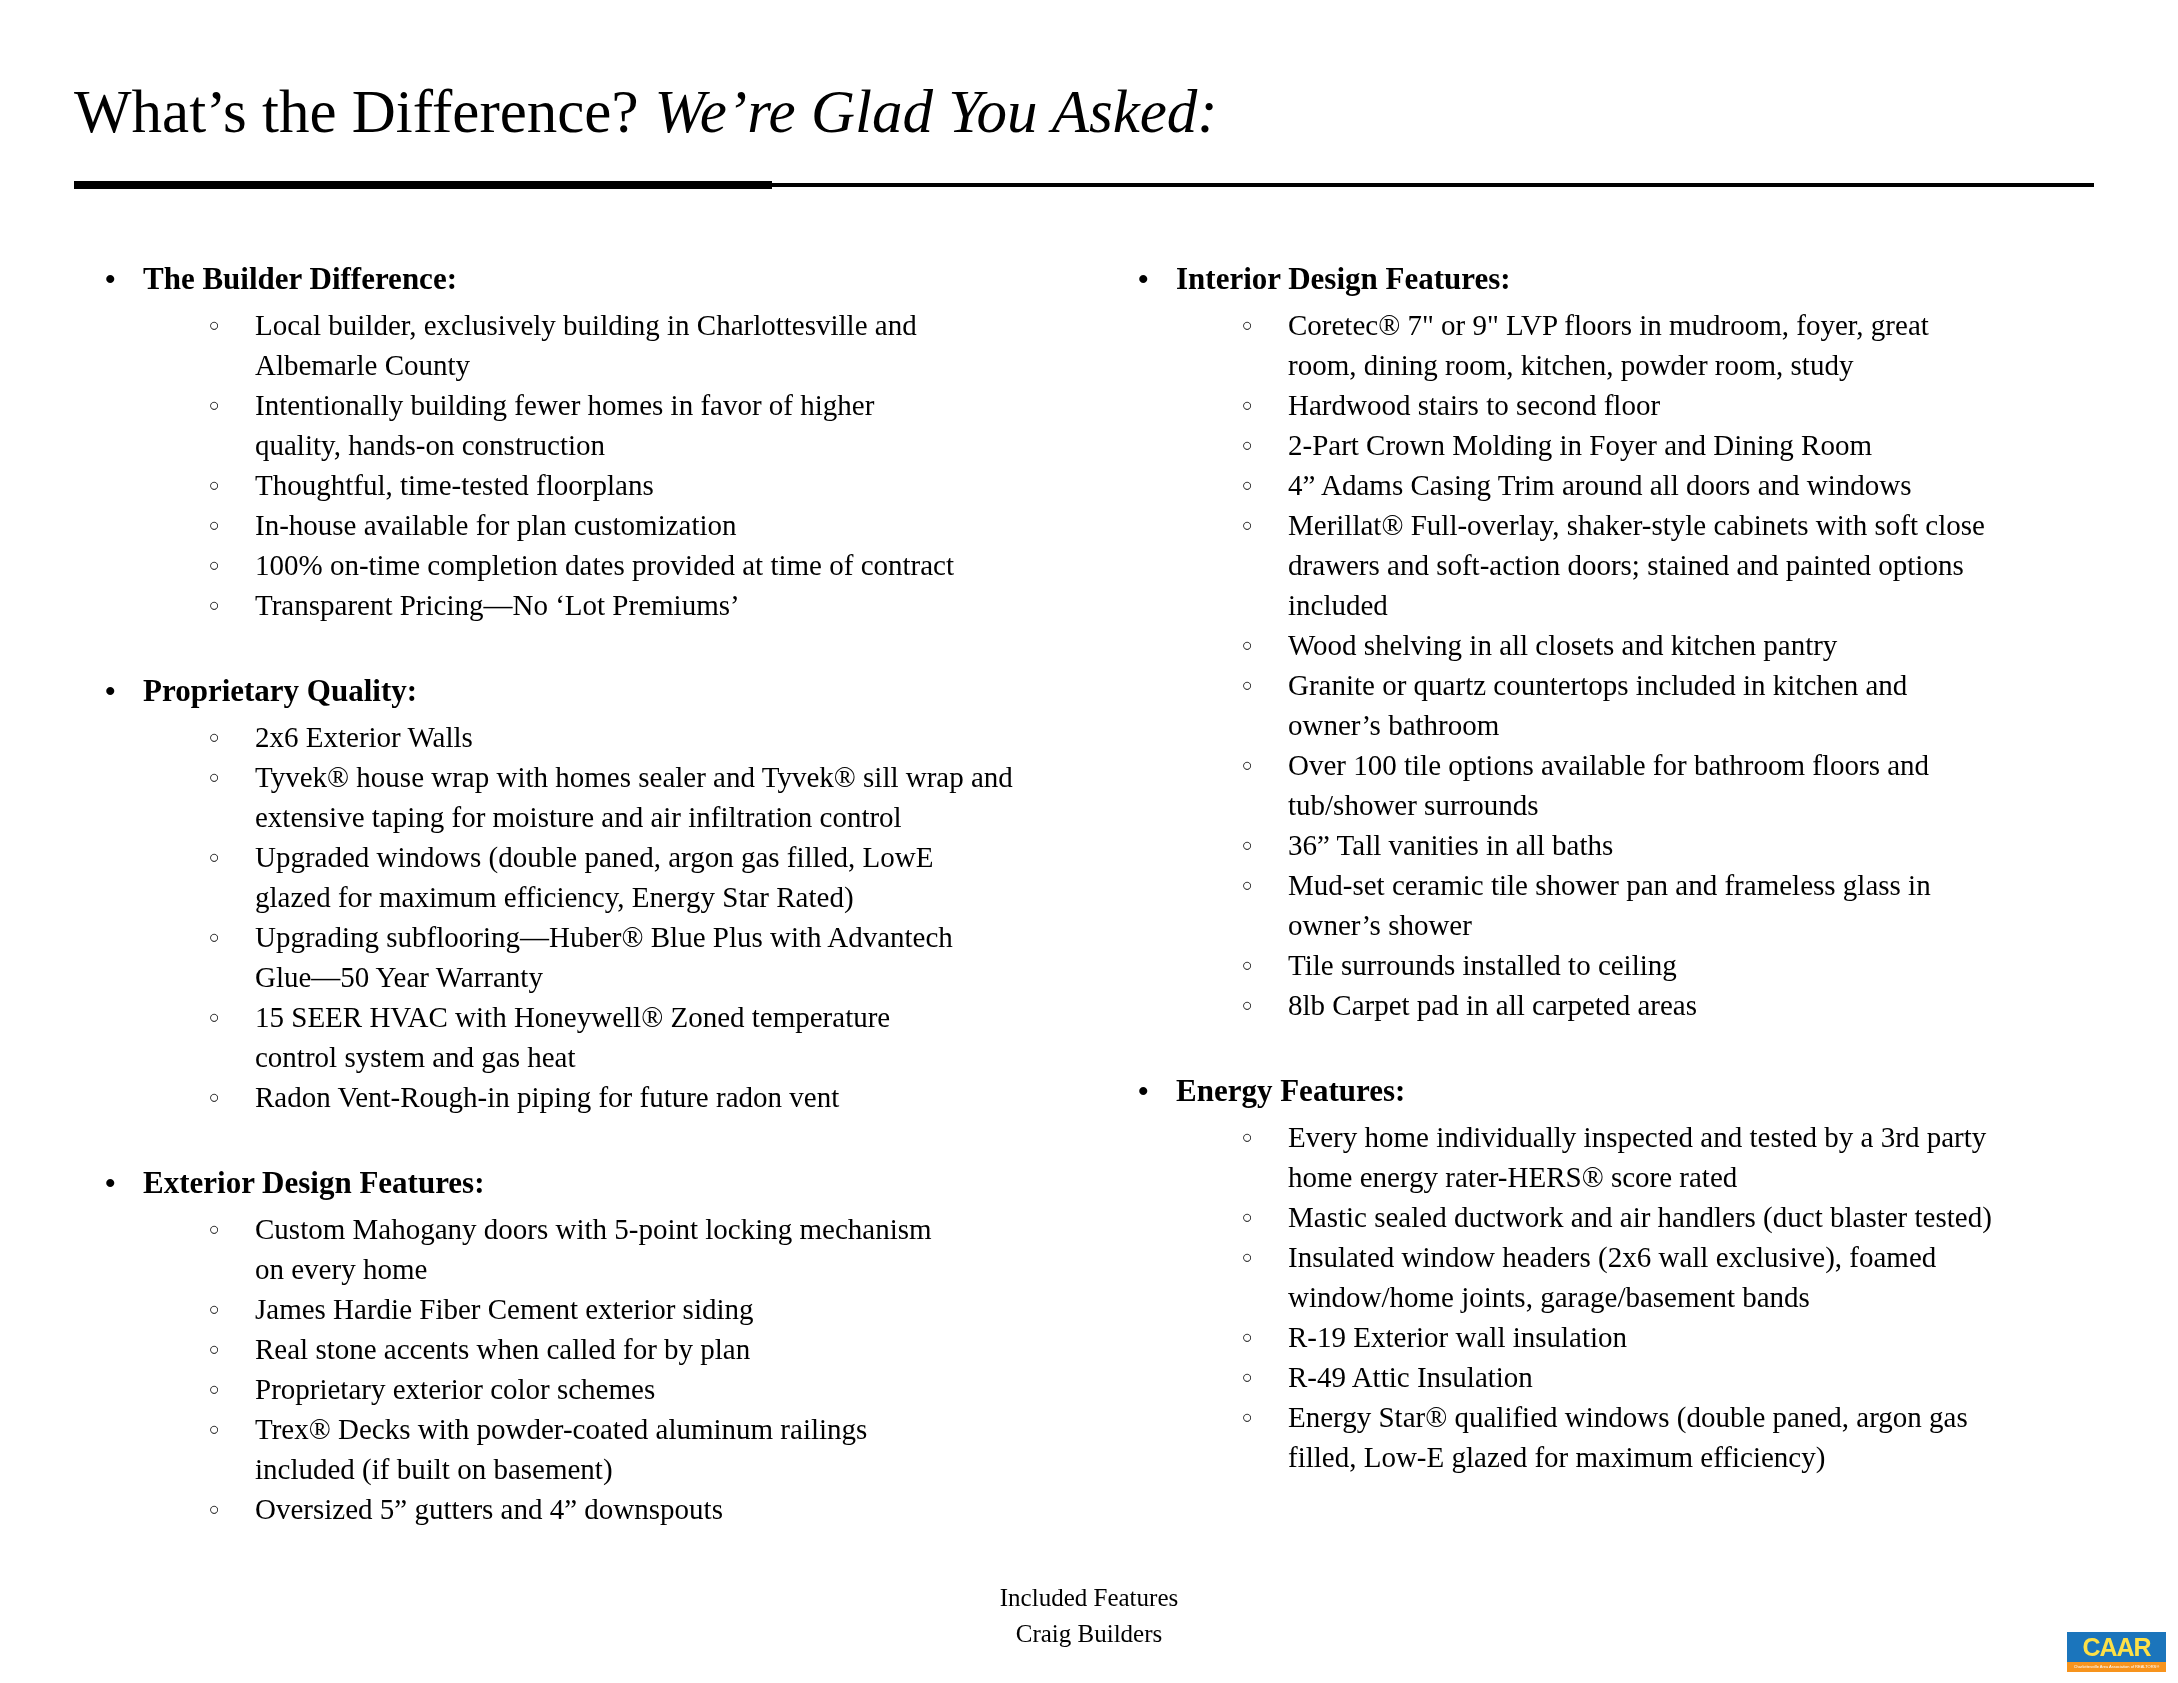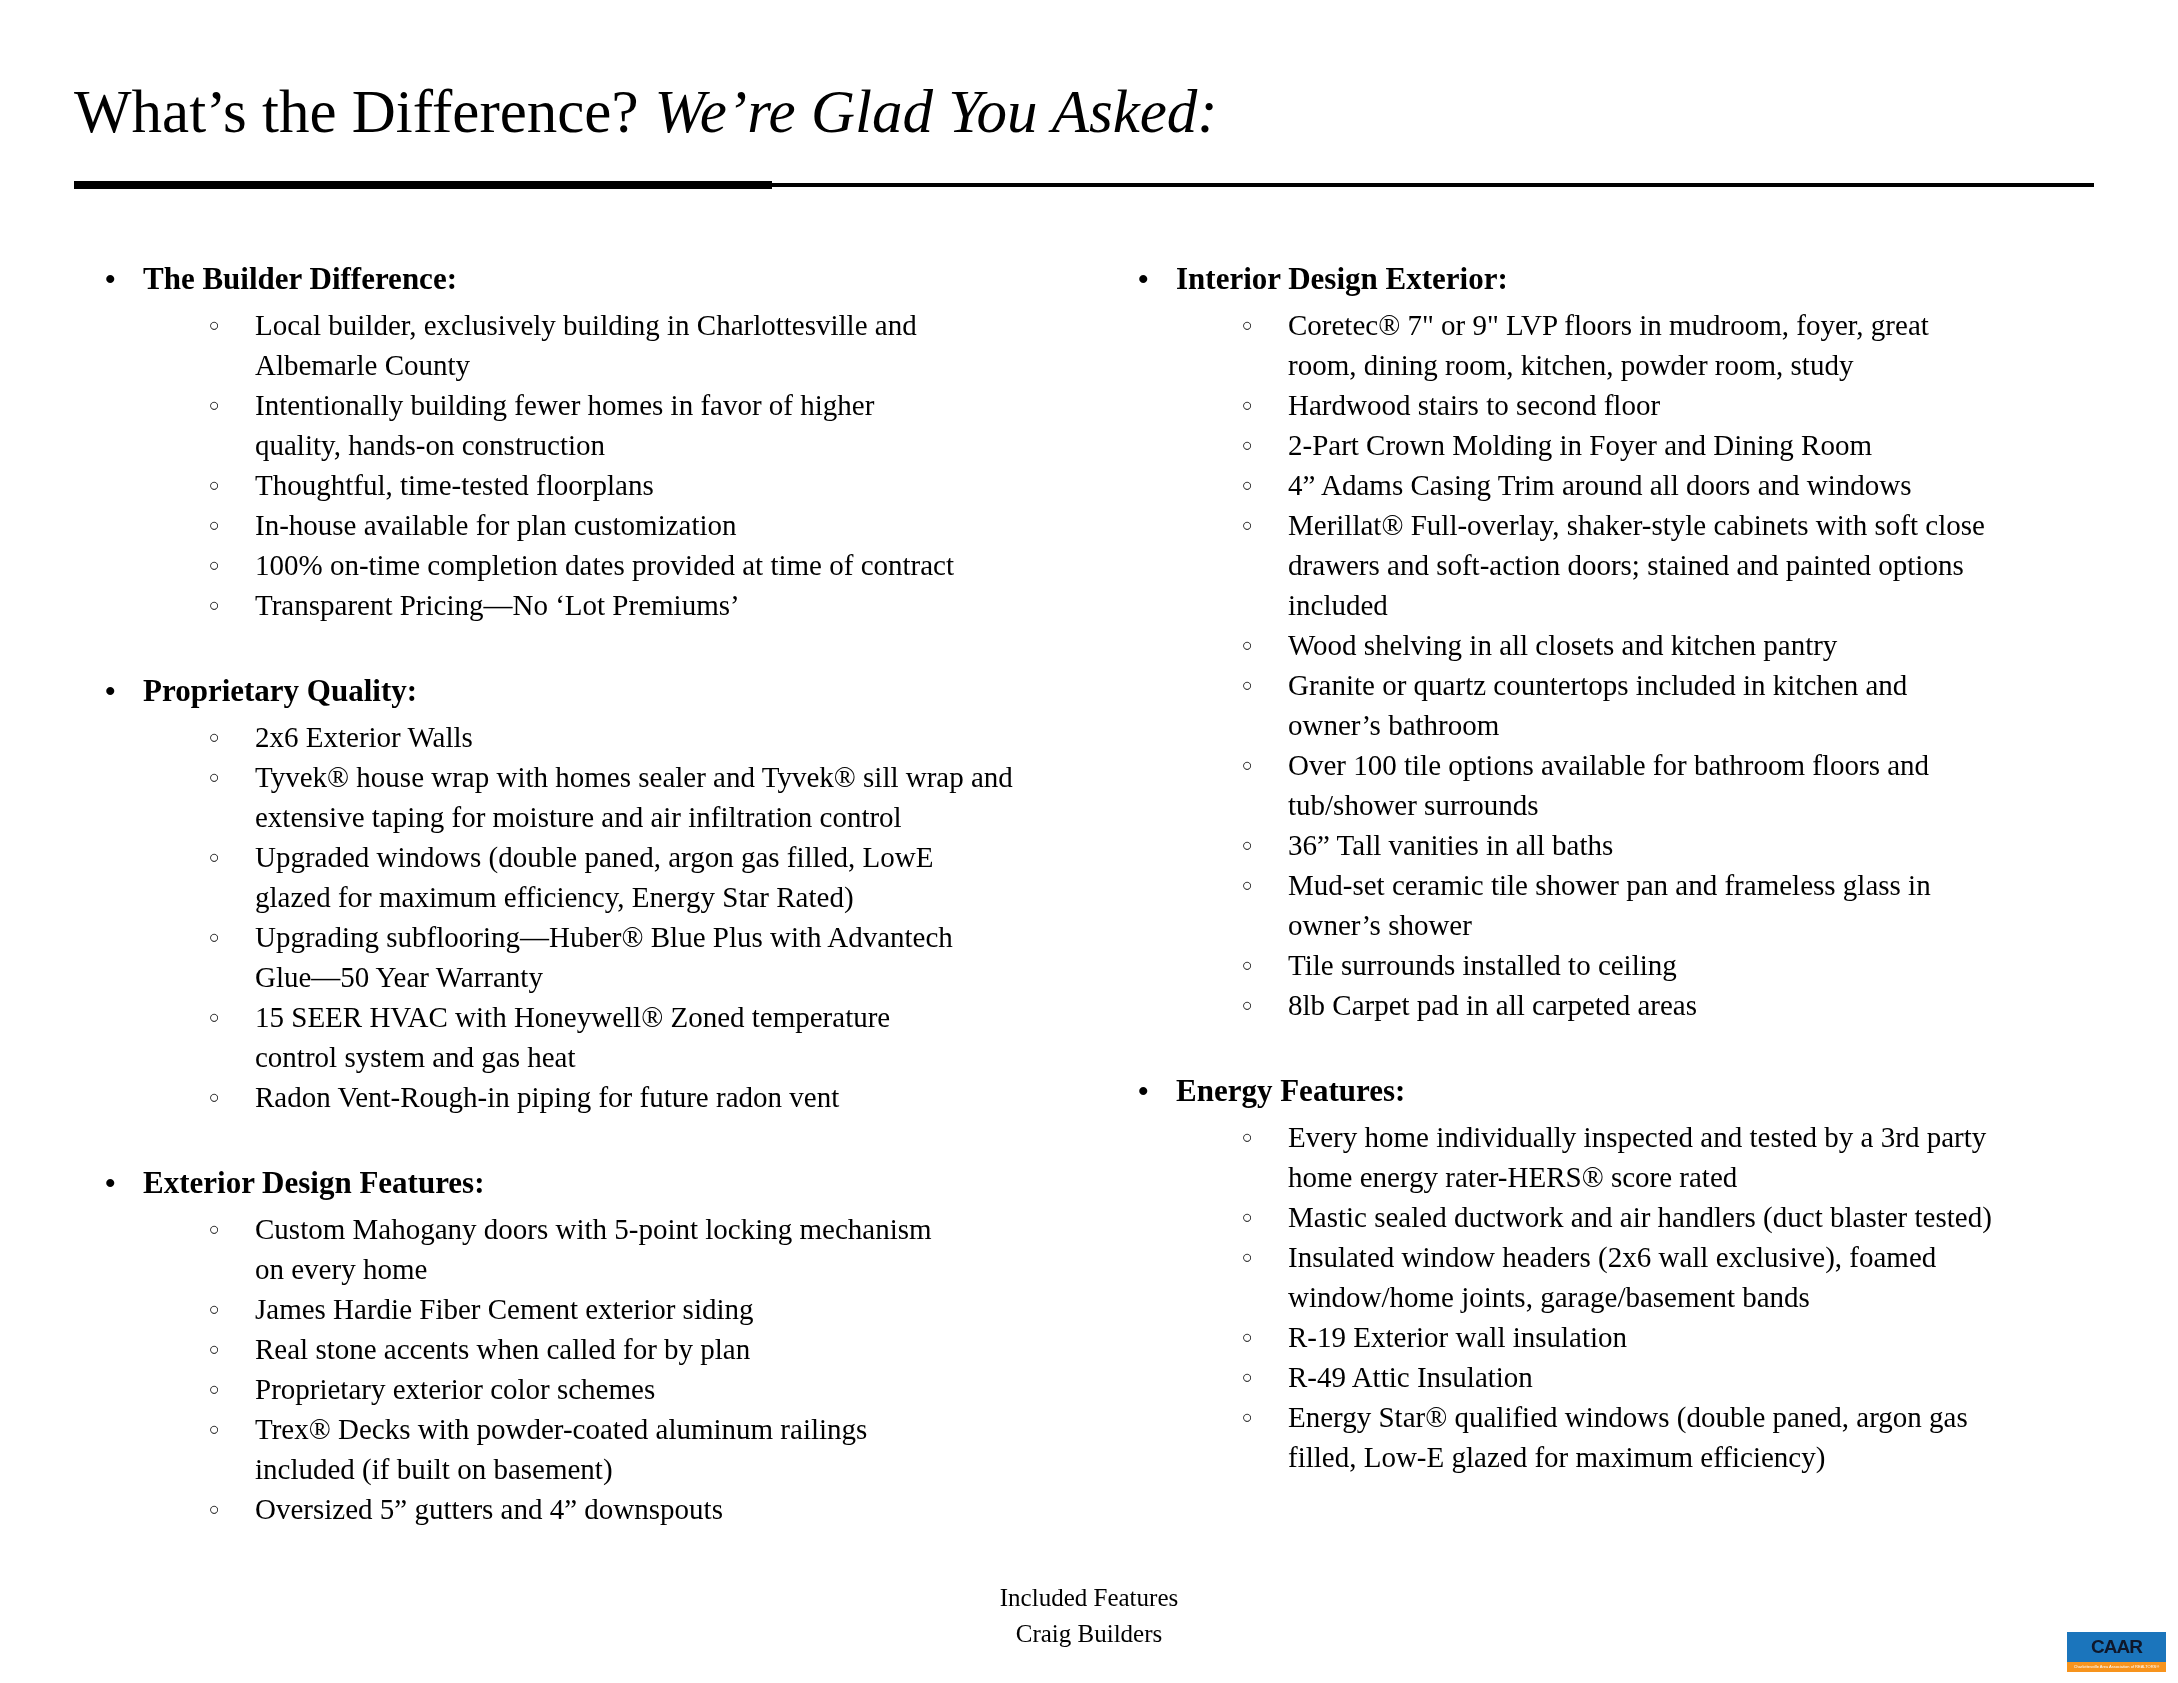--- a/index.html
+++ b/index.html
@@ -35,21 +35,21 @@
     position:absolute;left:0;right:0;top:1580px;
     text-align:center;font-size:25px;line-height:36px;
   }
   
   .caar{
     position:absolute;left:2067px;top:1632px;width:99px;height:40px;
     font-family:"Liberation Sans","DejaVu Sans",sans-serif;
   }
   .caar-blue{
     height:30px;display:flex;align-items:center;justify-content:center;
-    color:#0f172a;font-weight:700;font-size:19px;letter-spacing:-1px;
+    color:#fde047;font-weight:700;font-size:25px;letter-spacing:-1px;
   }
   .caar-orange{
     height:10px;display:flex;align-items:center;justify-content:center;
     color:#fff;font-size:4px;line-height:4px;white-space:nowrap;overflow:hidden;
   }
 </style>
 </head>
 <body>
 
 <div class="page">
@@ -158,21 +158,21 @@
         <div class="item">
           <span class="item-marker">○</span>
           <span class="item-text">Oversized 5” gutters and 4” downspouts</span>
         </div>
       </div>
     </div>
   <div class="col col-right">
       <div class="section">
         <div class="heading">
           <span class="bullet">•</span>
-          <span class="heading-text">Interior Design Exterior:</span>
+          <span class="heading-text">Interior Design Features:</span>
         </div>
         <div class="item">
           <span class="item-marker">○</span>
           <span class="item-text">Coretec® 7" or 9" LVP floors in mudroom, foyer, great
 room, dining room, kitchen, powder room, study</span>
         </div>
         <div class="item">
           <span class="item-marker">○</span>
           <span class="item-text">Hardwood stairs to second floor</span>
         </div>

